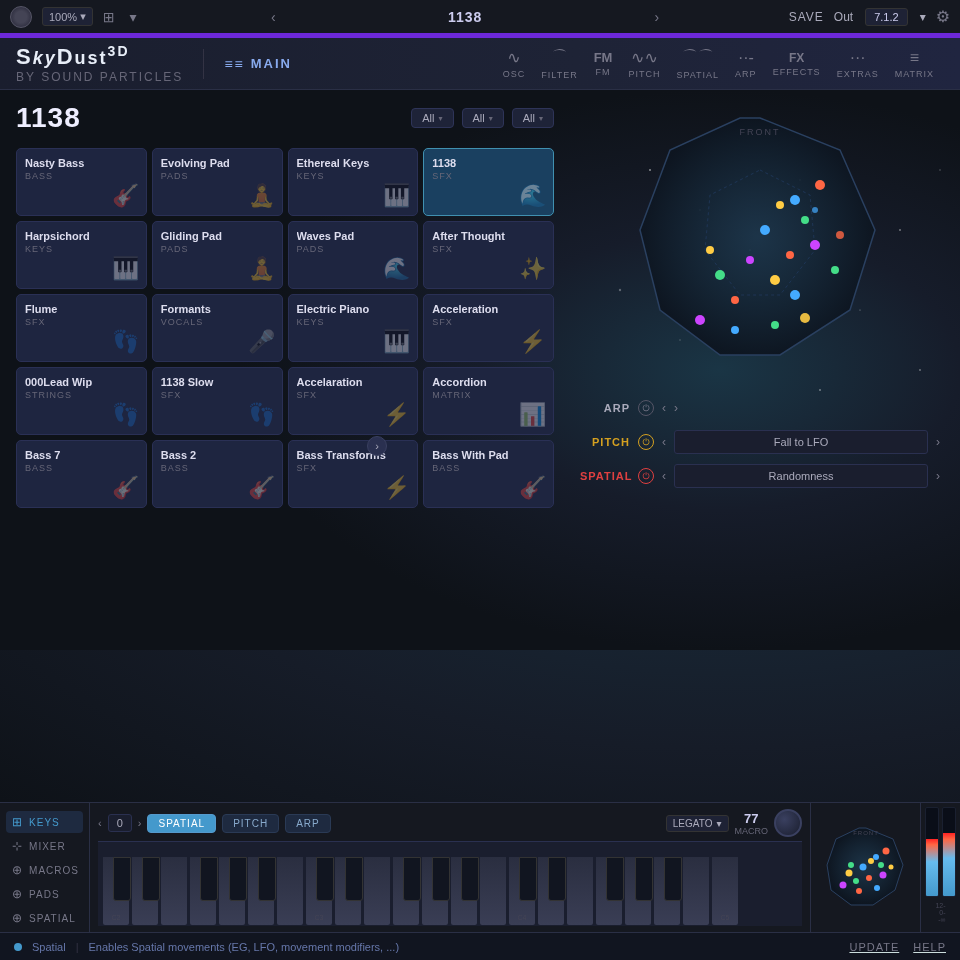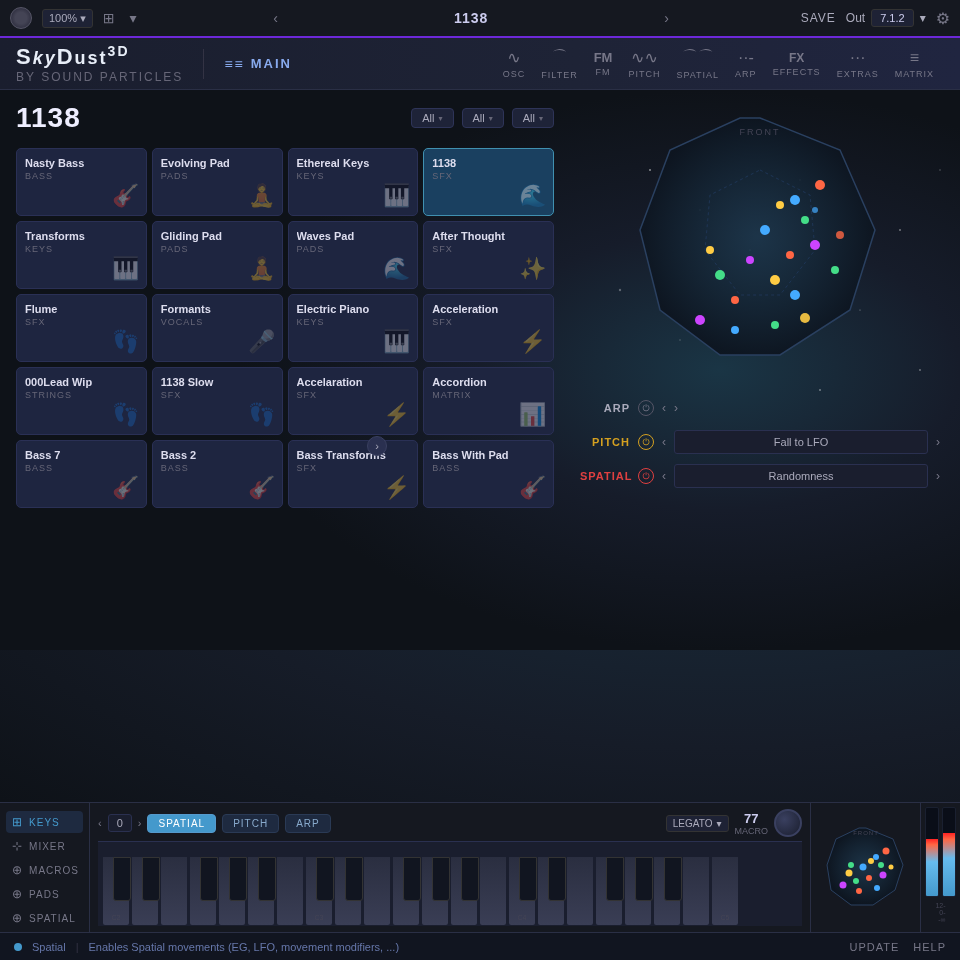--- a/index.html
+++ b/index.html
@@ -12,21 +12,21 @@
       color: #cdd;
     }
 
     
     #top-toolbar {
       display: flex;
       align-items: center;
       background: #151820;
       height: 38px;
       padding: 0 10px;
-      border-bottom: 2px solid #6d28d9;
+      border-bottom: 5px solid #6d28d9;
       gap: 10px;
     }
     .toolbar-logo-icon {
       width: 22px; height: 22px;
       border-radius: 50%;
       background: radial-gradient(circle, #445 40%, #223 100%);
       border: 1px solid #556;
     }
     .toolbar-percent {
       background: #1e2235;
@@ -54,21 +54,21 @@
     }
     .toolbar-save {
       font-size: 12px;
       color: #aab;
       letter-spacing: 1px;
       cursor: pointer;
     }
     .toolbar-out {
       font-size: 12px;
       color: #aab;
-      display: flex; align-items: center; gap: 6px;
+      display: flex; align-items: center; gap: 12px;
     }
     .toolbar-out-val {
       background: #1e2235;
       border: 1px solid #333;
       border-radius: 3px;
       padding: 2px 8px;
       font-size: 11px;
       color: #cce;
     }
     .toolbar-gear {
@@ -548,21 +548,21 @@
       border-radius: 50%;
       background: #4499cc;
     }
     .status-text {
       font-size: 11px;
       color: #6677aa;
     }
     .status-pipe { color: #334; }
     .status-right {
       margin-left: auto;
-      display: flex; gap: 14px;
+      display: flex; gap: 14px; text-decoration: underline;
     }
     .status-btn {
       font-size: 11px;
       color: #778;
       cursor: pointer;
       letter-spacing: 1px;
     }
 
     
     .star-field {
@@ -706,21 +706,21 @@
     <div class="preset-card-name">Ethereal Keys</div>
     <div class="preset-card-cat">KEYS</div>
     <div class="preset-card-icon">🎹</div>
   </div>
         <div class="preset-card selected">
     <div class="preset-card-name">1138</div>
     <div class="preset-card-cat">SFX</div>
     <div class="preset-card-icon">🌊</div>
   </div>
         <div class="preset-card">
-    <div class="preset-card-name">Transforms</div>
+    <div class="preset-card-name">Harpsichord</div>
     <div class="preset-card-cat">KEYS</div>
     <div class="preset-card-icon">🎹</div>
   </div>
         <div class="preset-card">
     <div class="preset-card-name">Gliding Pad</div>
     <div class="preset-card-cat">PADS</div>
     <div class="preset-card-icon">🧘</div>
   </div>
         <div class="preset-card">
     <div class="preset-card-name">Waves Pad</div>

